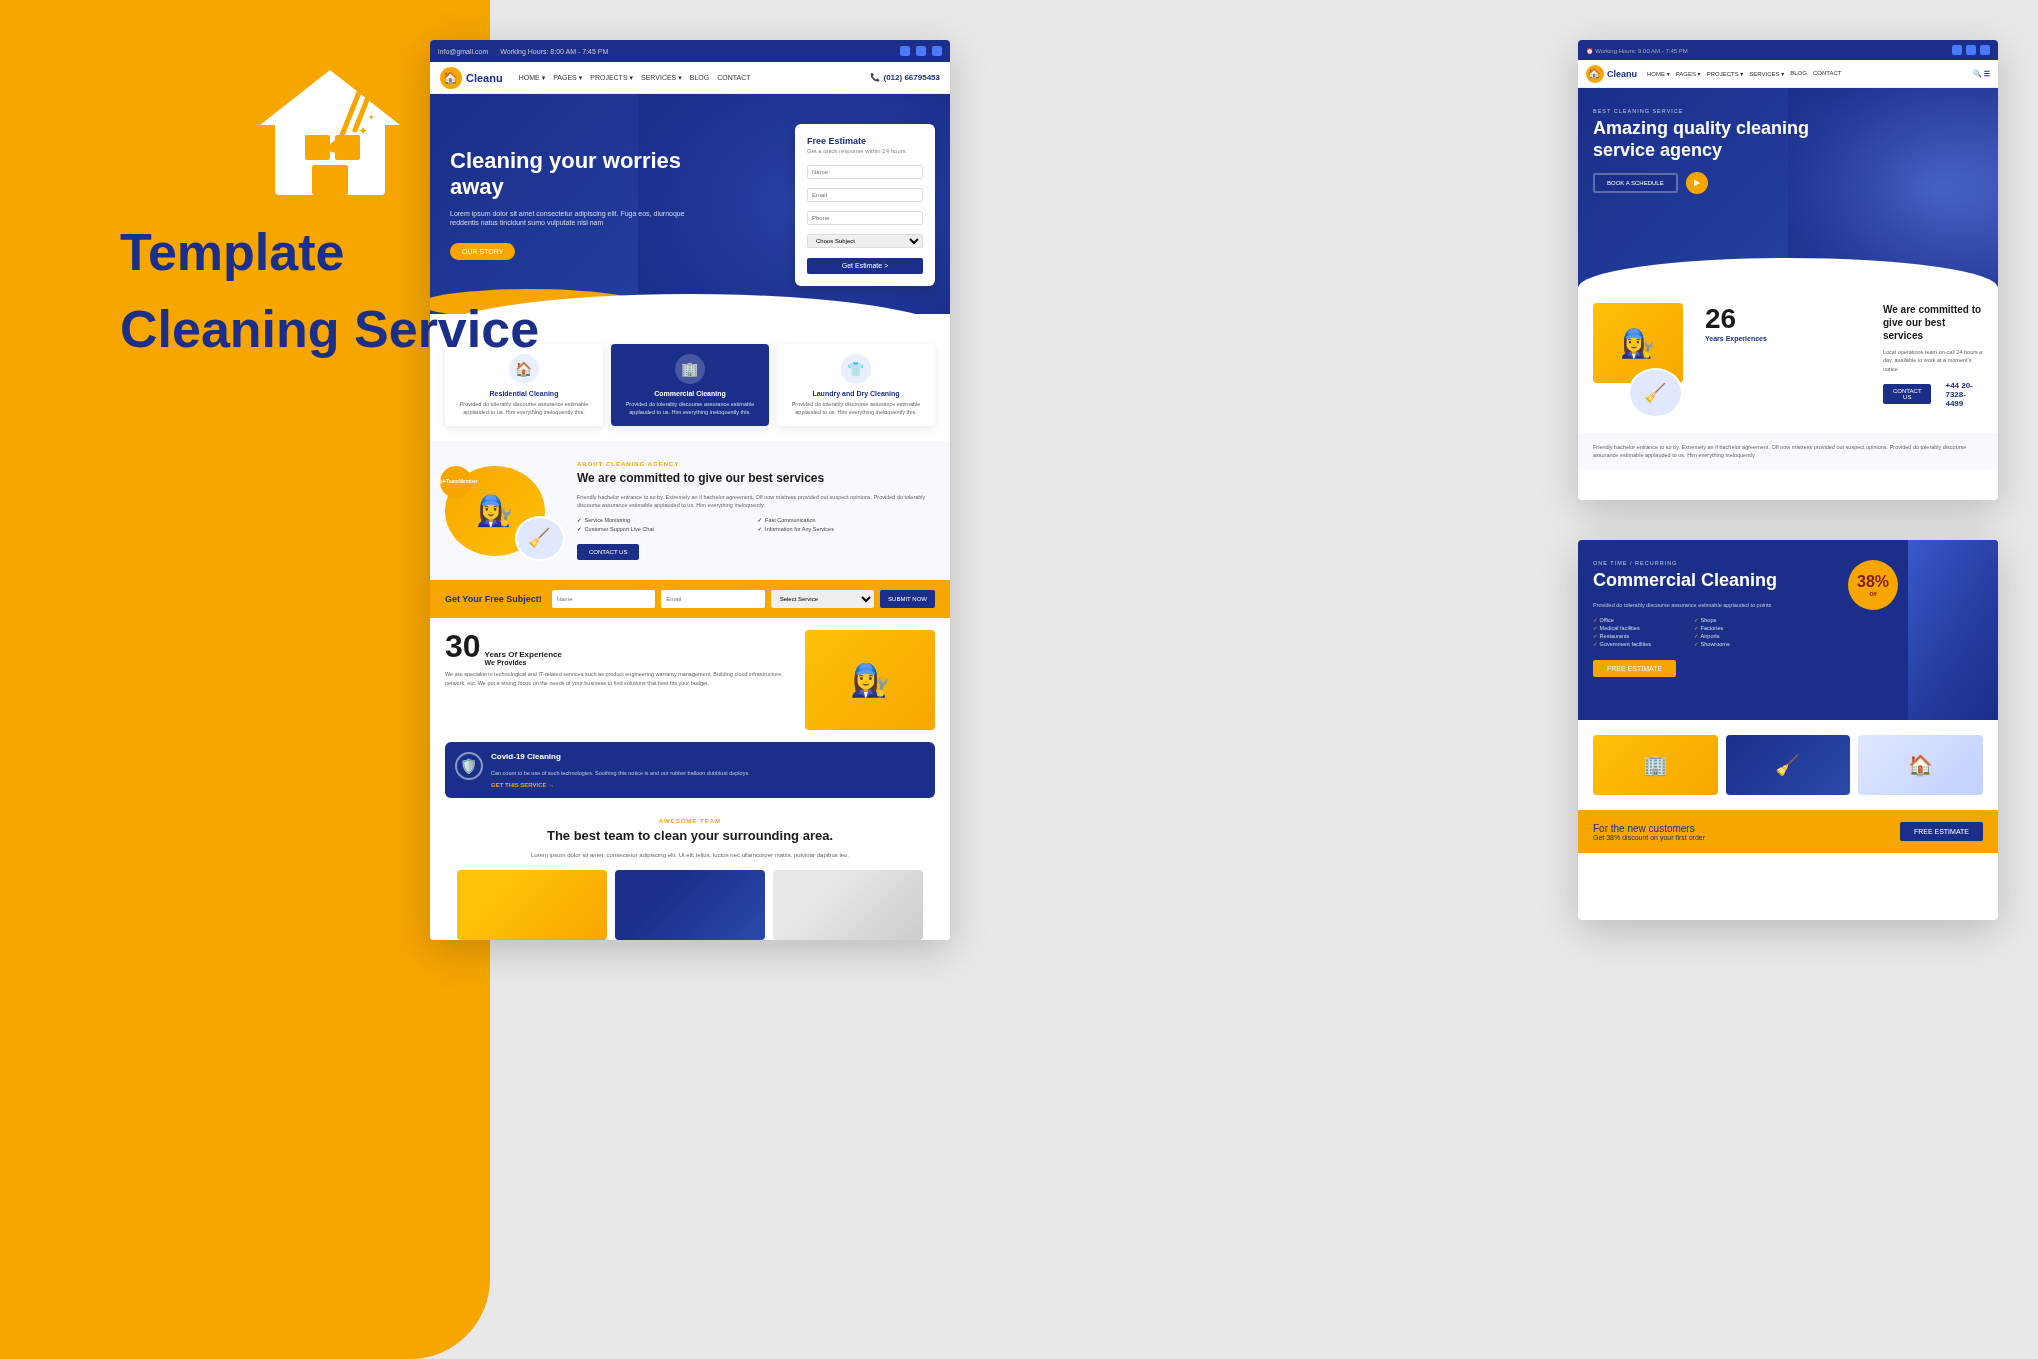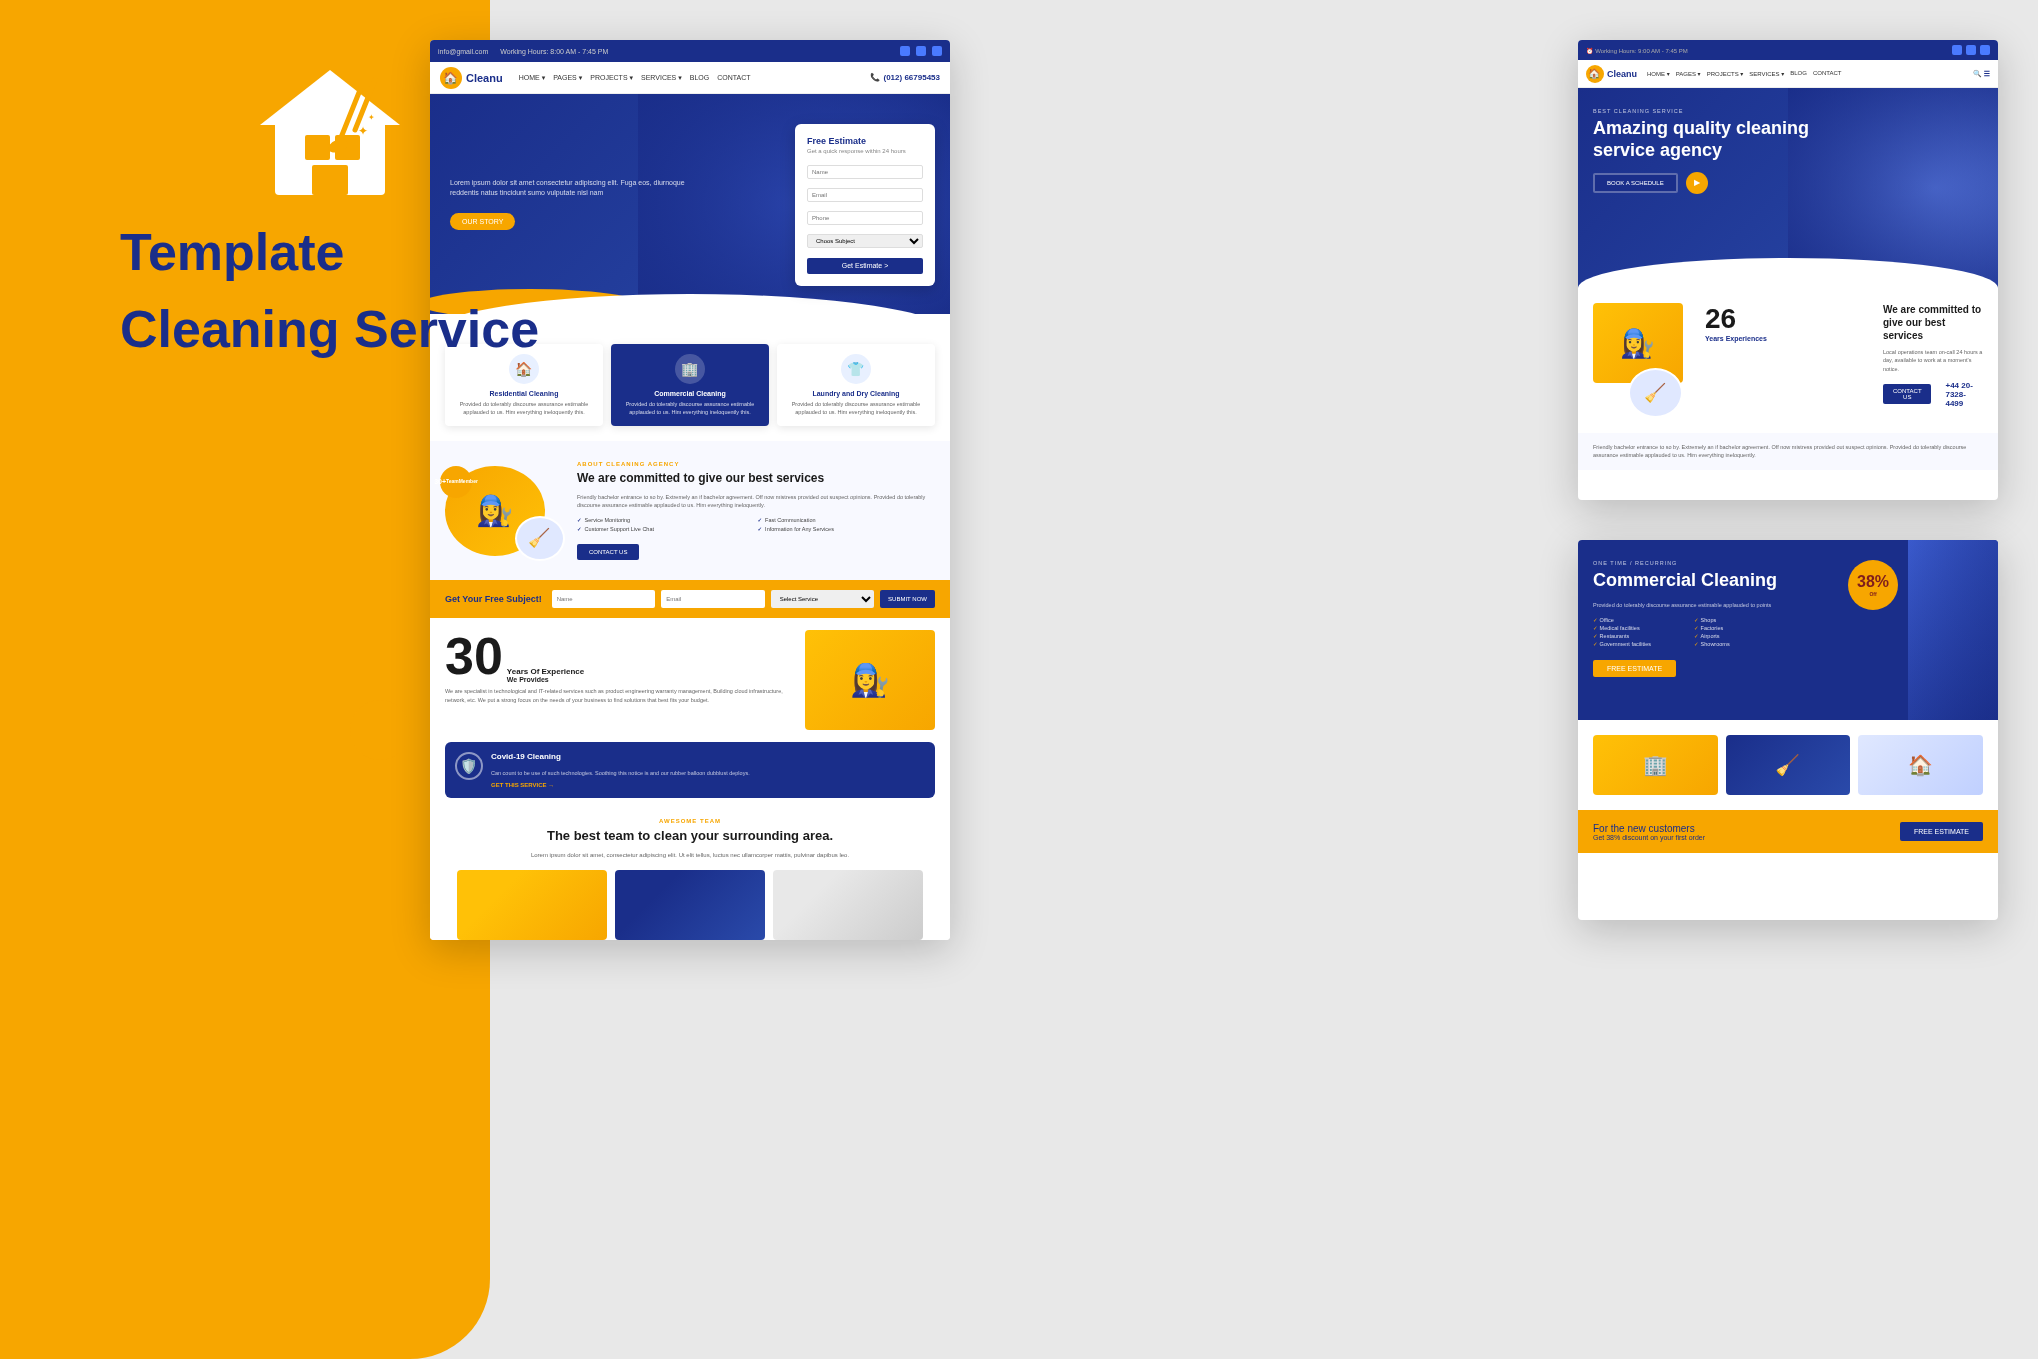--- a/index.html
+++ b/index.html
@@ -907,20 +907,21 @@
     </div>
     <div class="nav-phone">
       <span>📞</span>
       <span>(012) 66795453</span>
     </div>
   </div>
 
   <div class="hero">
     <div class="hero-bg-img"></div>
     <div class="hero-text">
+      <div class="hero-title">Cleaning your worries away</div>
       <div class="hero-subtitle">Lorem ipsum dolor sit amet consectetur adipiscing elit. Fuga eos, diurnoque reddentis natus tincidunt sumo vulputate nisi nam</div>
       <button class="hero-btn">OUR STORY</button>
     </div>
 
     <div class="estimate-card">
       <div class="estimate-title">Free Estimate</div>
       <div class="estimate-sub">Get a quick response within 24 hours</div>
       <input class="estimate-input" type="text" placeholder="Name" style="">
       <input class="estimate-input" type="text" placeholder="Email" style="">
       <input class="estimate-input" type="text" placeholder="Phone" style="">
@@ -985,21 +986,21 @@
     <input class="lead-input" type="text" placeholder="Email" style="">
     <select class="lead-select">
       <option>Select Service</option>
     </select>
     <button class="lead-btn">SUBMIT NOW</button>
   </div>
 
   <div style="display:flex; background:white; padding:12px 15px; gap:10px; align-items:flex-start;">
     <div style="flex:1;">
       <div style="display:flex; align-items:baseline; gap:4px;">
-        <span style="font-size:52px; font-weight:900; color:#1a1a1a; line-height:1;">30</span>
+        <span style="font-size:32px; font-weight:900; color:#1a1a1a; line-height:1;">30</span>
         <div>
           <div style="font-size:8px; font-weight:bold; color:#1a1a1a;">Years Of Experience</div>
           <div style="font-size:7px; color:#1a1a1a; font-weight:bold;">We Provides</div>
         </div>
       </div>
       <div style="font-size:5.5px; color:#666; line-height:1.5; margin-top:4px;">We are specialist in technological and IT-related services such as product engineering warranty management, Building cloud infrastructure, network, etc. We put a strong focus on the needs of your business to find solutions that best fits your budget.</div>
     </div>
     <div style="width:130px; height:100px; background:linear-gradient(135deg,#ffc107,#F7A600); border-radius:4px; flex-shrink:0; display:flex; align-items:center; justify-content:center; font-size:32px;">👩‍🔧</div>
   </div>
 

